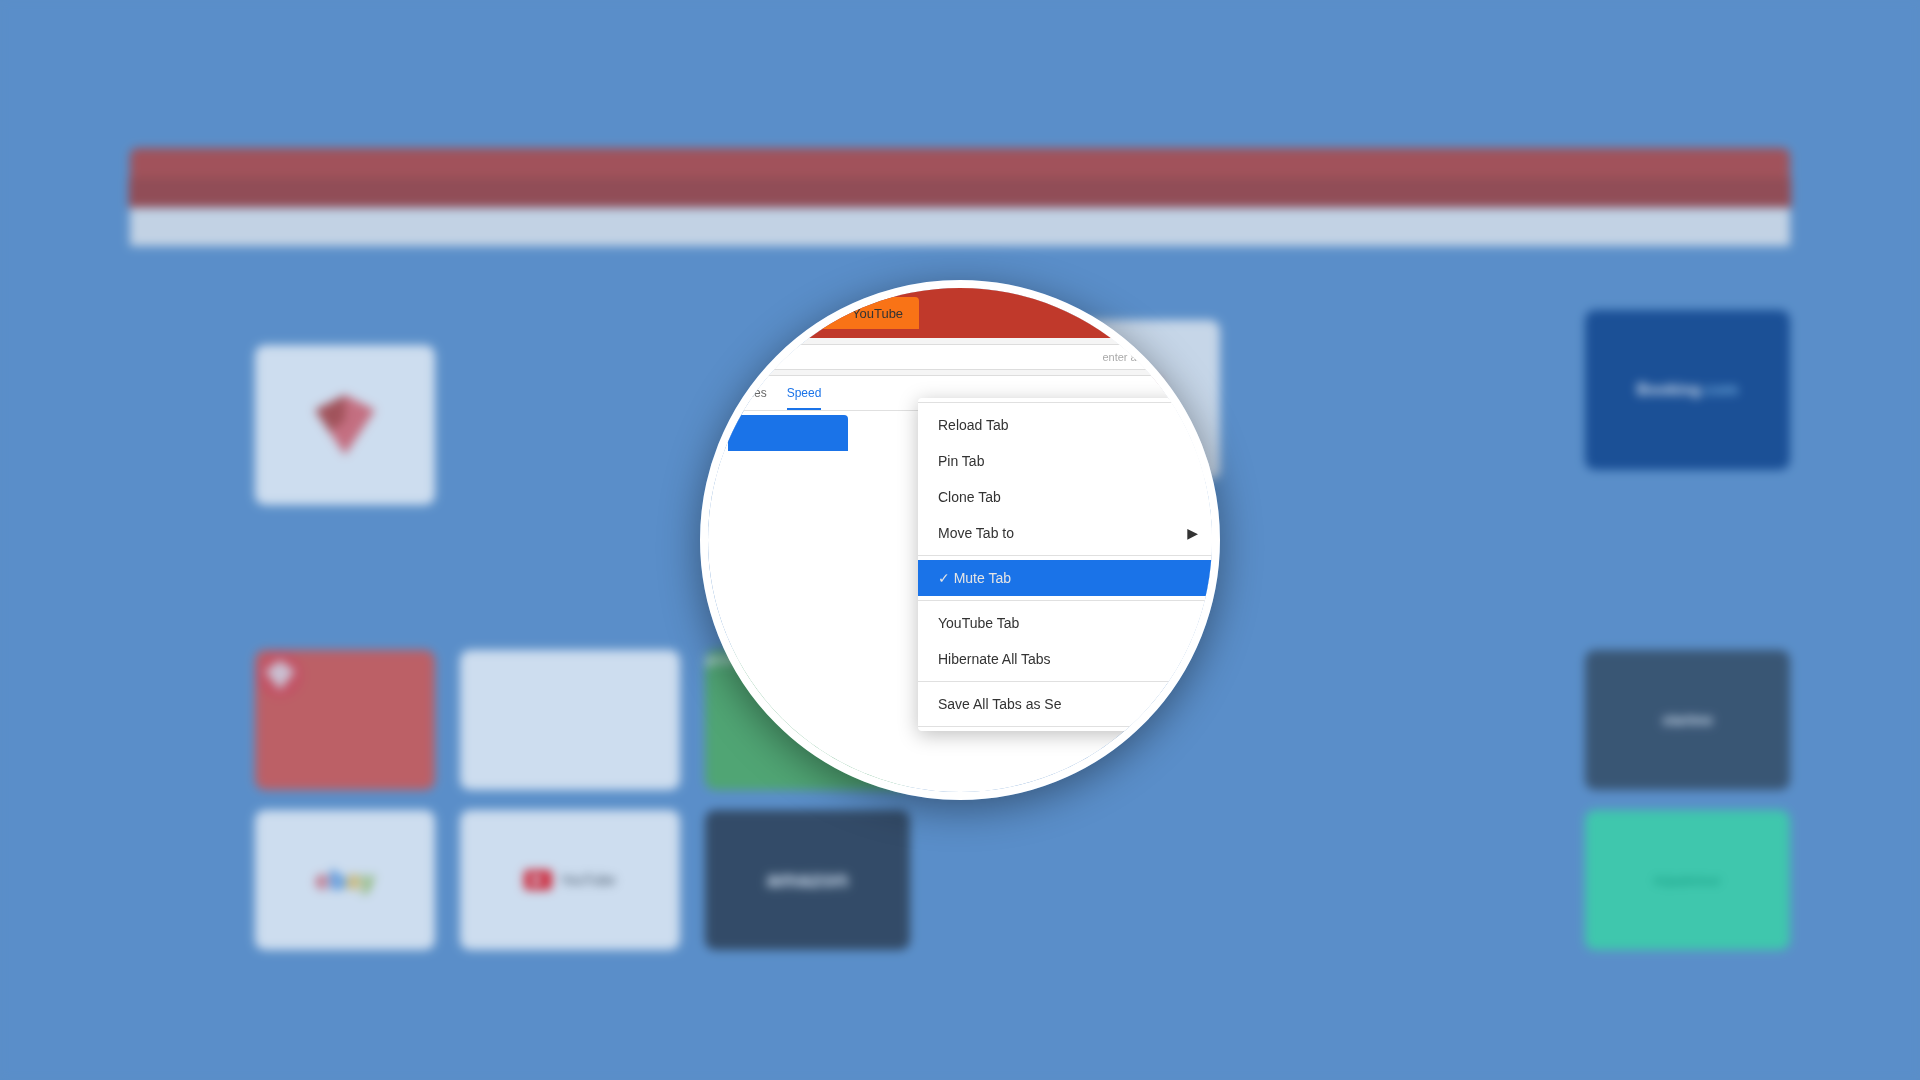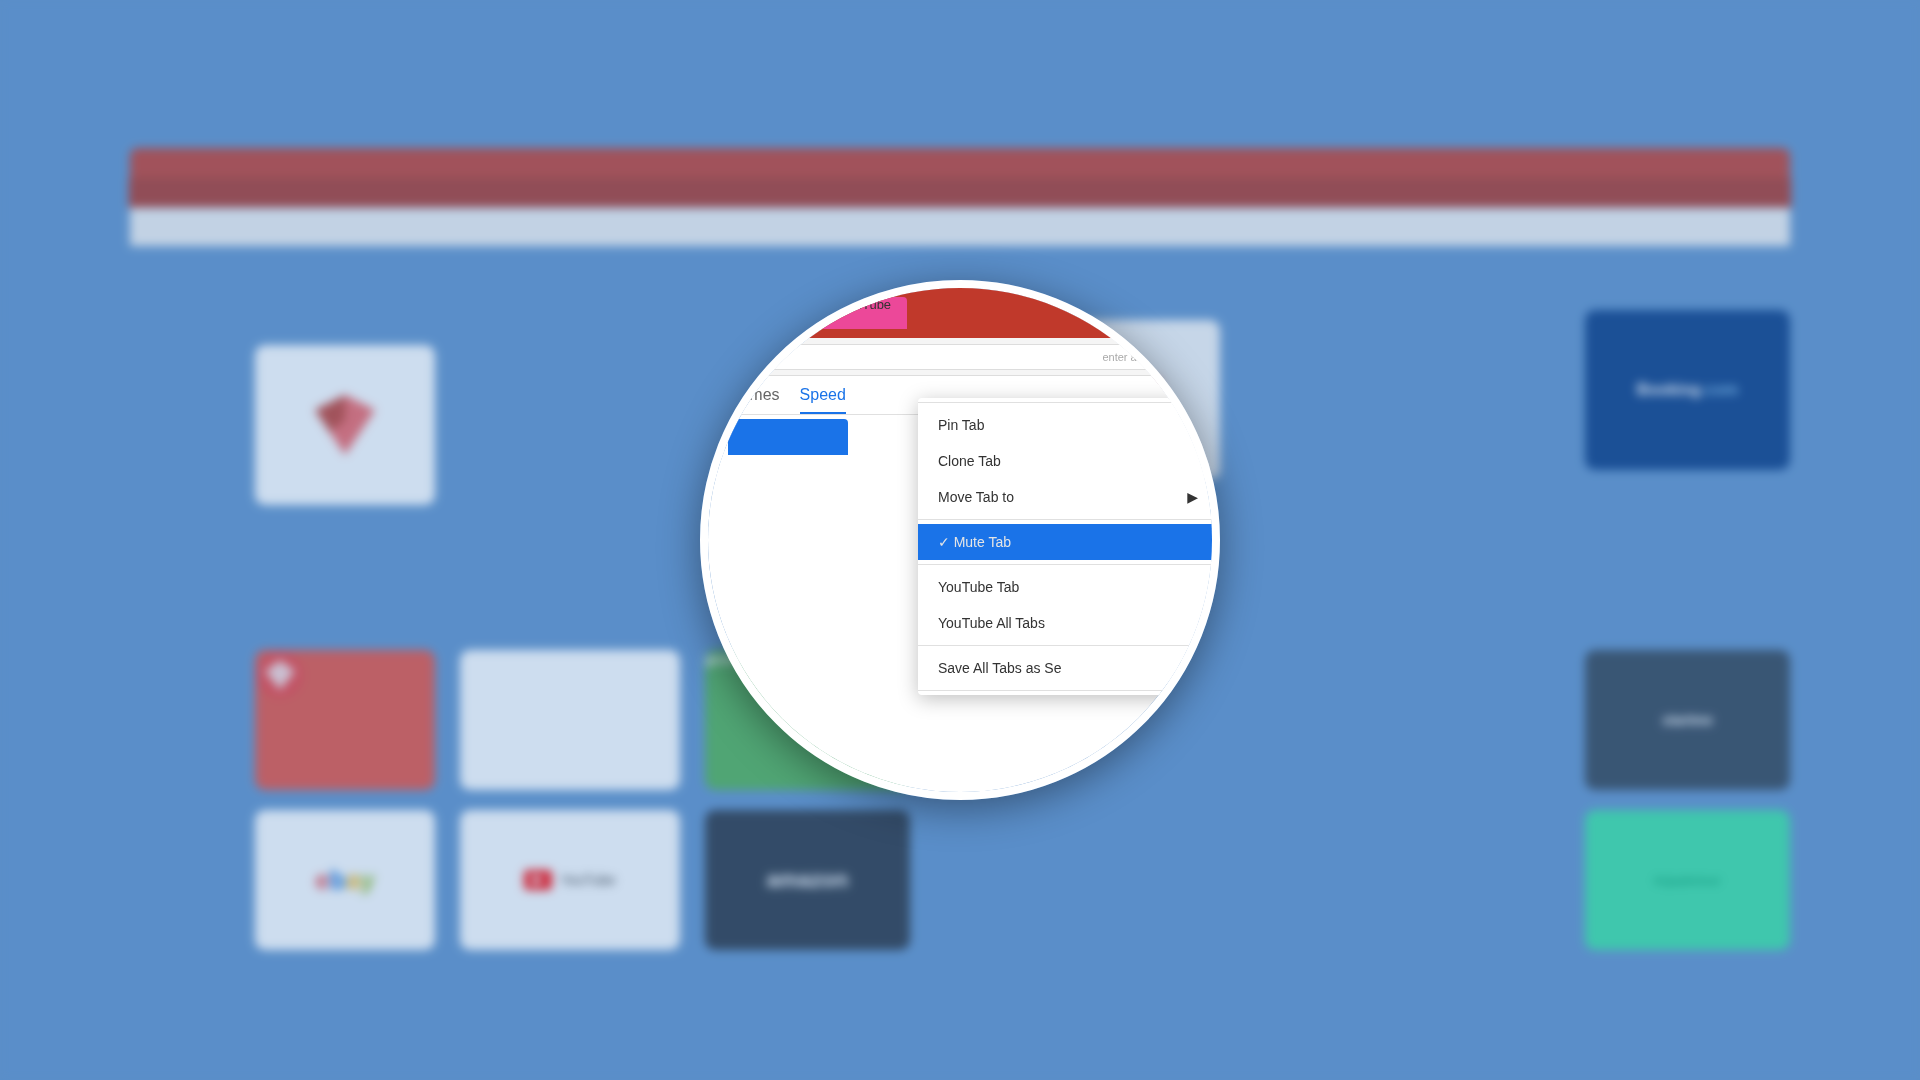--- a/index.html
+++ b/index.html
@@ -58,27 +58,27 @@
     .circle-browser-top {
       background: #c0392b;
       height: 50px;
       display: flex;
       align-items: center;
       padding: 0 16px;
       gap: 8px;
     }
 
     .circle-tab {
-      background: #ec4899;
+      background: #f97316;
       height: 32px;
       padding: 0 16px;
       border-radius: 4px 4px 0 0;
       display: flex;
-      align-items: flex-start;
-      gap: 8px;
+      align-items: center;
+      gap: 20px;
       font-size: 13px;
       color: #333;
       margin-left: 16px;
     }
 
     .yt-icon-small {
       width: 20px;
       height: 14px;
       background: #ff0000;
       border-radius: 3px;
@@ -120,21 +120,21 @@
       justify-content: flex-end;
     }
 
     
     .circle-sd-tabs {
       background: white;
       display: flex;
       gap: 20px;
       padding: 10px 20px 0;
       border-bottom: 1px solid #e0e0e0;
-      font-size: 16px;
+      font-size: 12px;
       color: #666;
     }
 
     .circle-sd-tab { padding-bottom: 8px; }
     .circle-sd-tab.active {
       color: #1a73e8;
       border-bottom: 2px solid #1a73e8;
     }
 
     
@@ -457,20 +457,23 @@
 
     <div style="padding: 4px 20px 0;">
       <div style="height:36px;background:#1a73e8;border-radius:4px 4px 0 0;width:120px;"></div>
     </div>
 
     <div class="context-menu">
 
 
       <div class="menu-separator"></div>
 
+      <div class="menu-item">
+        <span>Reload Tab</span>
+      </div>
 
       <div class="menu-item">
         <span>Pin Tab</span>
       </div>
 
       <div class="menu-item">
         <span>Clone Tab</span>
       </div>
 
       <div class="menu-item">
@@ -487,21 +490,21 @@
         </span>
       </div>
 
       <div class="menu-separator"></div>
 
       <div class="menu-item">
         <span>YouTube Tab</span>
       </div>
 
       <div class="menu-item">
-        <span>YouTube All Tabs</span>
+        <span>Hibernate All Tabs</span>
       </div>
 
       <div class="menu-separator"></div>
 
       <div class="menu-item">
         <span>Save All Tabs as Se</span>
       </div>
 
       <div class="menu-separator"></div>
 

